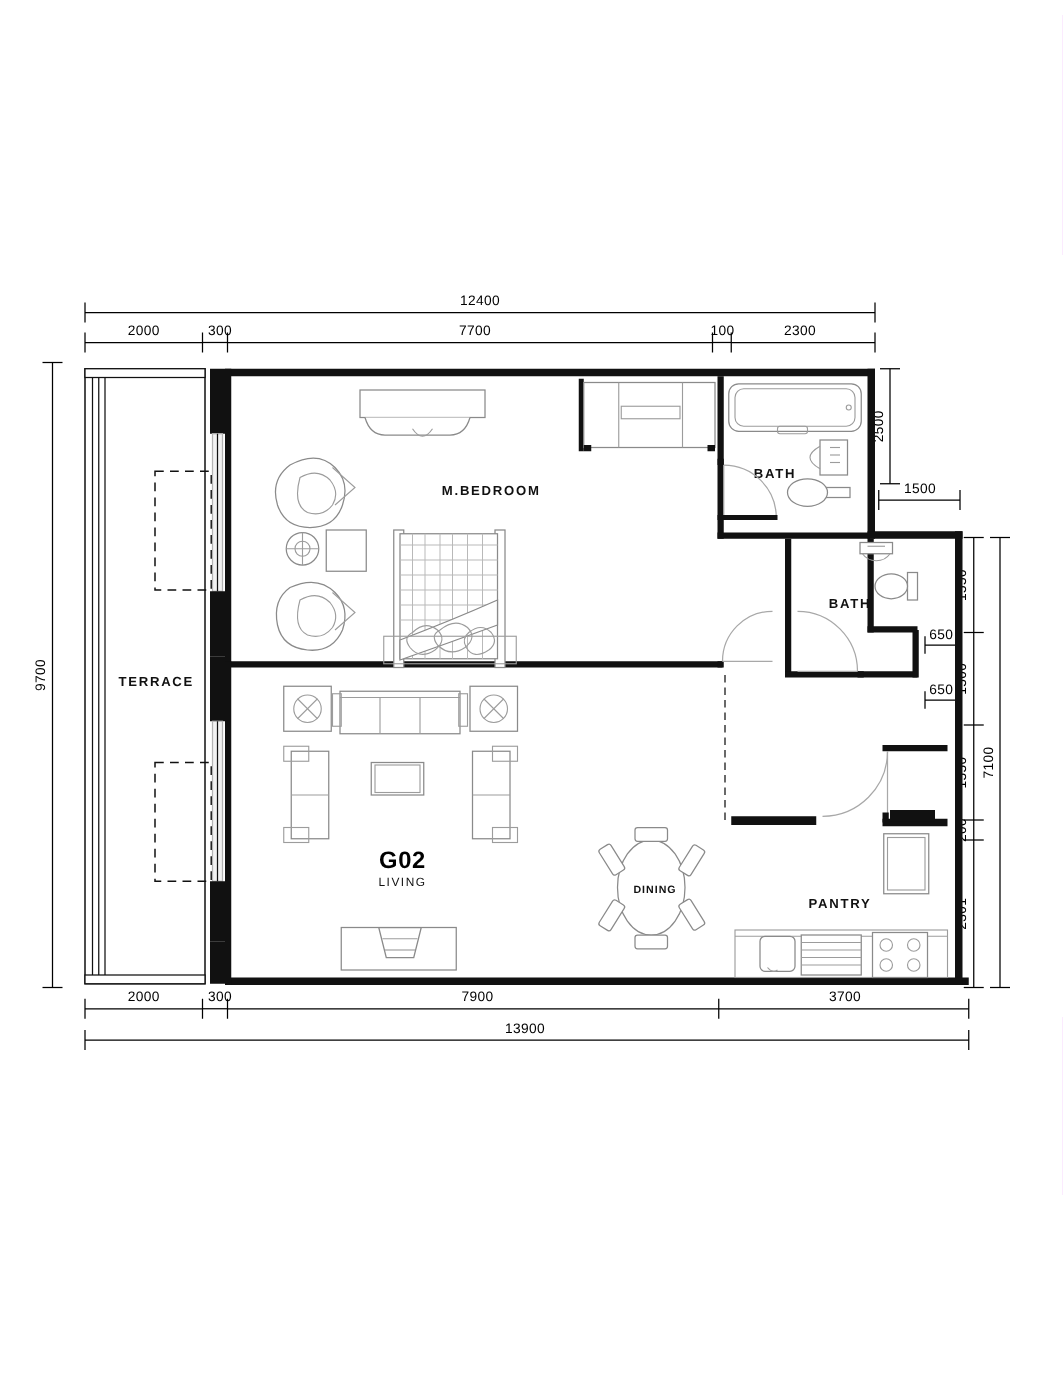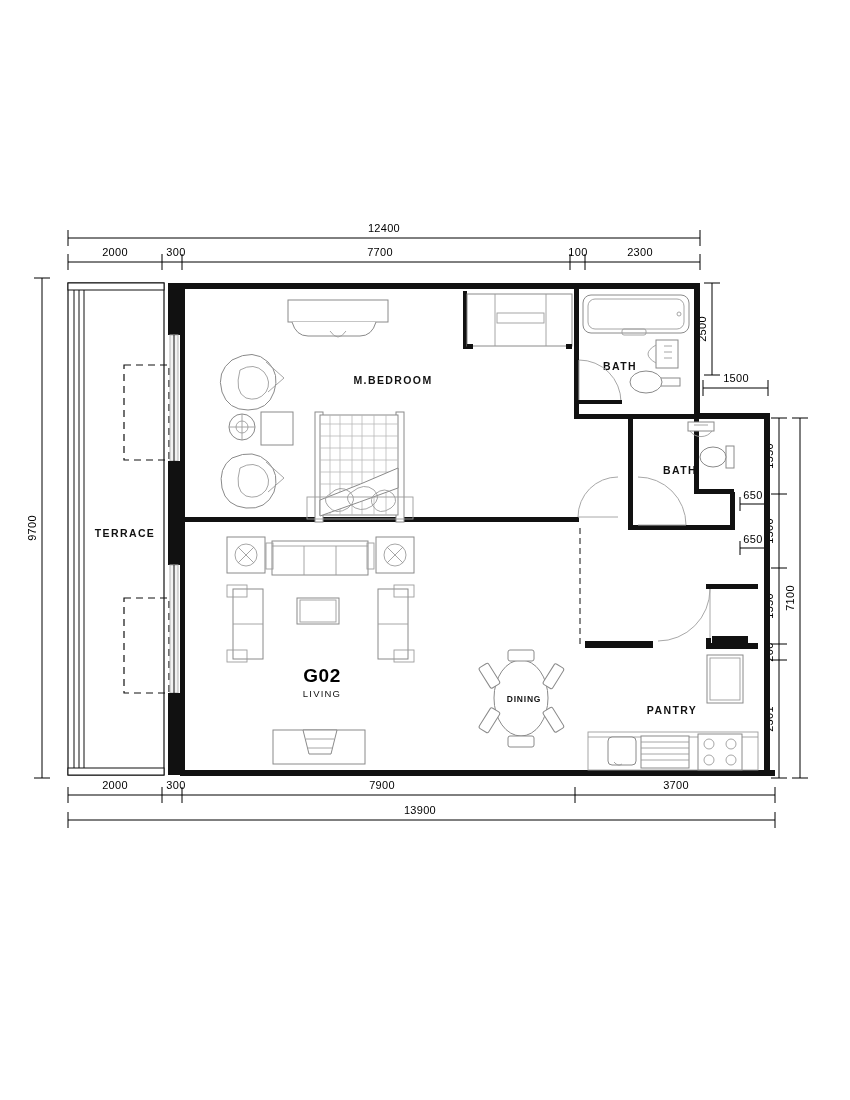--- a/index.html
+++ b/index.html
@@ -1,18 +1,18 @@
 <!DOCTYPE html>
 <html><head>
 <meta charset="utf-8">
 <title>Floor Plan G02</title>
 <style>
   html,body{margin:0;padding:0;background:#ffffff;}
   body{width:850px;height:1100px;font-family:"Liberation Sans",sans-serif;color:#000;}
-  #plan-root{position:relative;width:850px;height:944px;overflow:hidden;background:#f0abfc;}
+  #plan-root{position:relative;width:850px;height:944px;overflow:hidden;background:#f0abfc;margin-top:12px;}
   svg{display:block;}
   .dimtxt{font-family:"Liberation Sans",sans-serif;font-size:11px;fill:#000;letter-spacing:0.3px;}
   .roomtxt{font-family:"Liberation Sans",sans-serif;font-size:10.5px;fill:#111;letter-spacing:1.4px;font-weight:700;}
   .unittxt{font-family:"Liberation Sans",sans-serif;font-size:19px;fill:#000;letter-spacing:0.5px;font-weight:700;}
   .subtxt{font-family:"Liberation Sans",sans-serif;font-size:9.5px;fill:#111;letter-spacing:1.2px;}
   .dimline{stroke:#000;stroke-width:1;fill:none;}
   .wall{fill:#111;}
   .thinwall{stroke:#111;stroke-width:1;fill:none;}
   .furn{stroke:#8a8a8a;stroke-width:1;fill:#fff;}
   .furn2{stroke:#9c9c9c;stroke-width:0.9;fill:none;}

